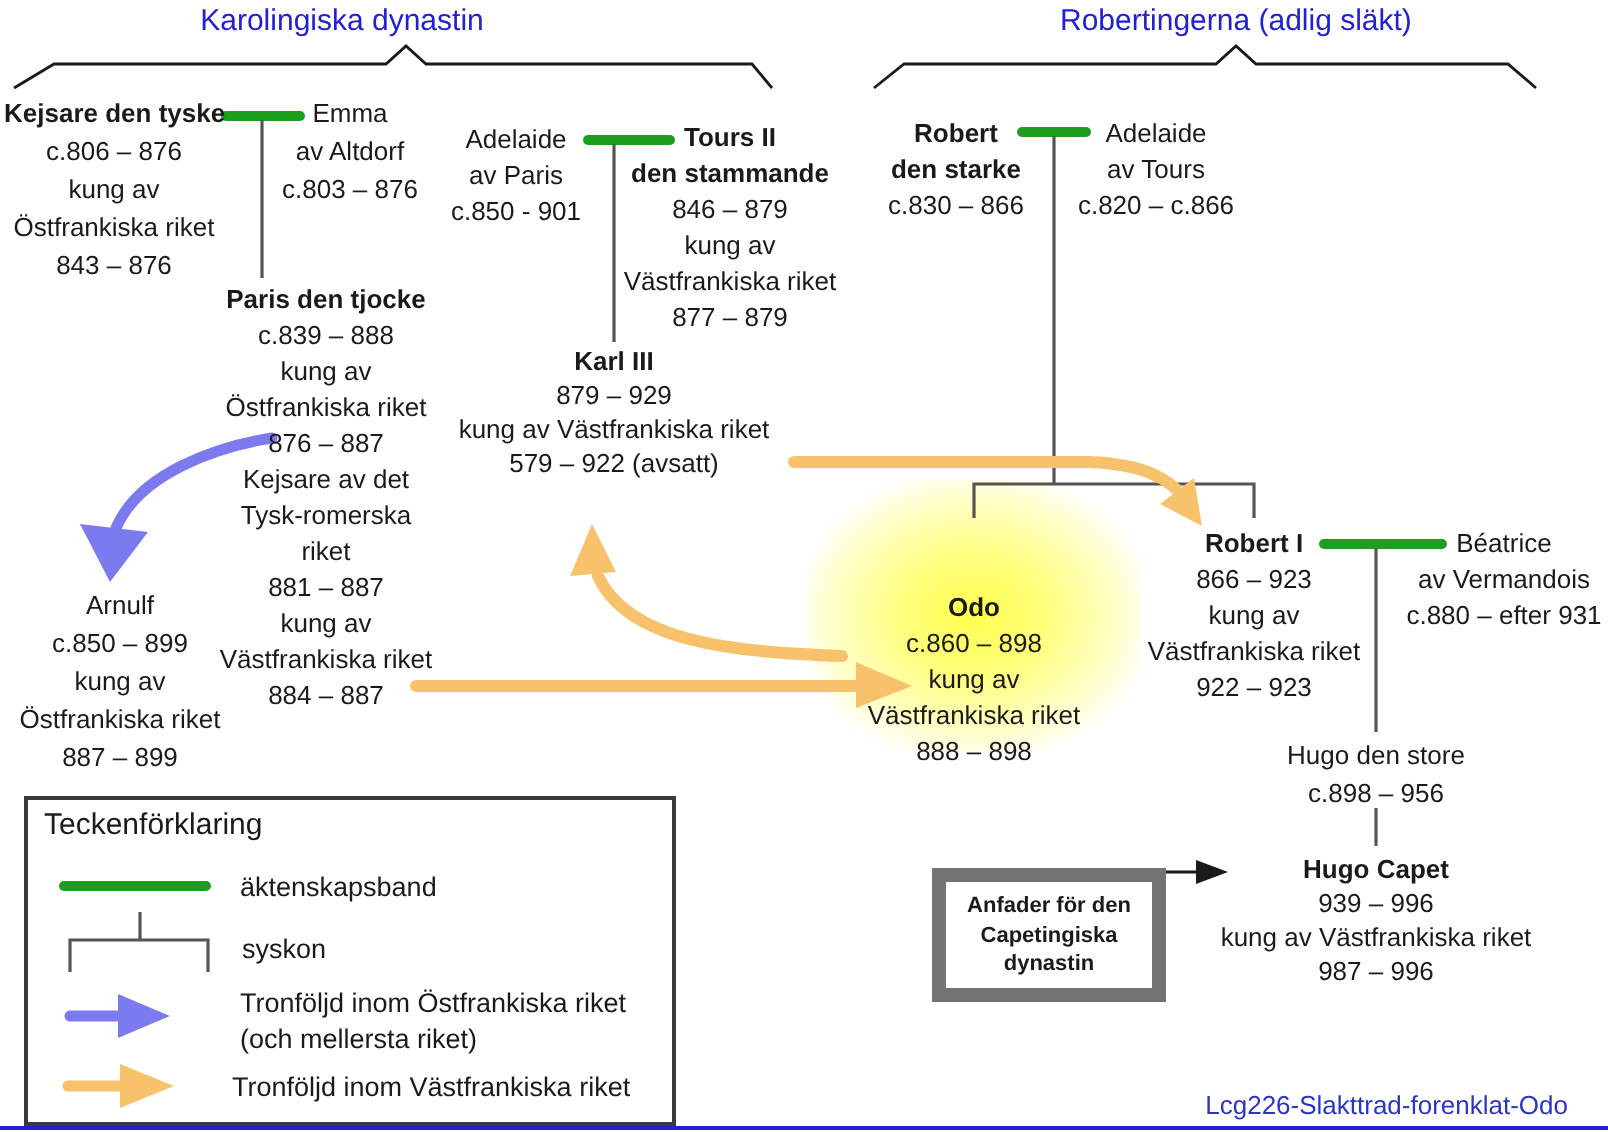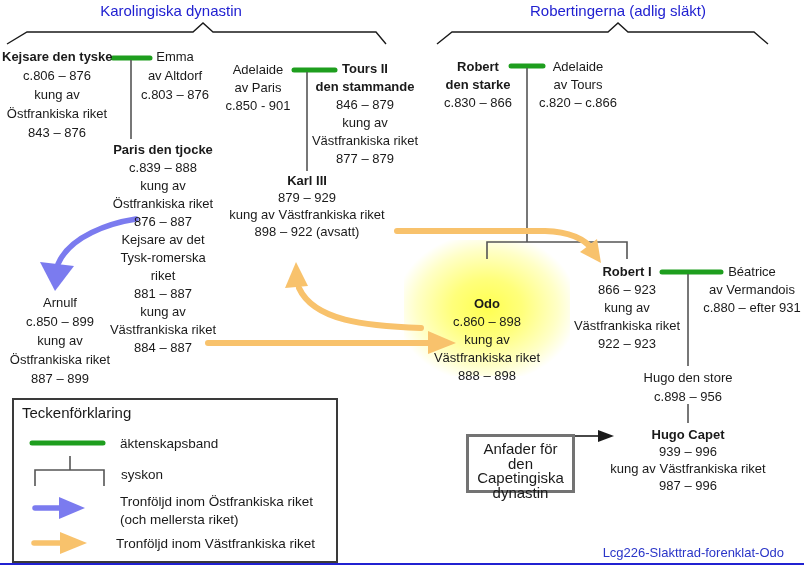--- a/index.html
+++ b/index.html
@@ -22,22 +22,22 @@
       rgba(255,255,130,0.45) 60%, rgba(255,255,170,0) 78%);
   }
   .legendbox {
     position:absolute; left:12px; top:398px; width:322px; height:161px;
     border:2px solid #3a3a3a; background:transparent;
   }
   .legend-title { position:absolute; left:22px; top:404px; font-size:15px; }
   .legend-label { position:absolute; font-size:13.5px; white-space:nowrap; }
   .annotation-box {
     position:absolute; left:466px; top:434px; width:103px; height:48px;
-    border:3px solid #737373; background:#ffffff; text-align:center;
-    font-size:15px; font-weight:normal; line-height:14.5px; padding-top:5px;
+    border:7px solid #737373; background:#ffffff; text-align:center;
+    font-size:11px; font-weight:bold; line-height:14.5px; padding-top:5px;
   }
   .credit { position:absolute; left:594px; top:545px; width:190px; text-align:right;
     font-size:13px; color:#2a35c8; white-space:nowrap; }
   .bottom-line { position:absolute; left:0; top:563px; width:804px; height:2px; background:#2121d1; }
 </style>
 </head>
 <body>
 
 <div class="canvas">
 
@@ -138,21 +138,21 @@
     <div>846 – 879</div>
     <div>kung av</div>
     <div>Västfrankiska riket</div>
     <div>877 – 879</div>
   </div>
 
   <div class="person lh17" style="left:222px; top:172px; width:170px;">
     <div class="b">Karl III</div>
     <div>879 – 929</div>
     <div>kung av Västfrankiska riket</div>
-    <div>898 – 922 (avsatt)</div>
+    <div>579 – 922 (avsatt)</div>
   </div>
 
   <div class="person" style="left:433px; top:58px; width:90px;">
     <div class="b">Robert</div>
     <div class="b">den starke</div>
     <div>c.830 – 866</div>
   </div>
 
   <div class="person" style="left:533px; top:58px; width:90px;">
     <div>Adelaide</div>

